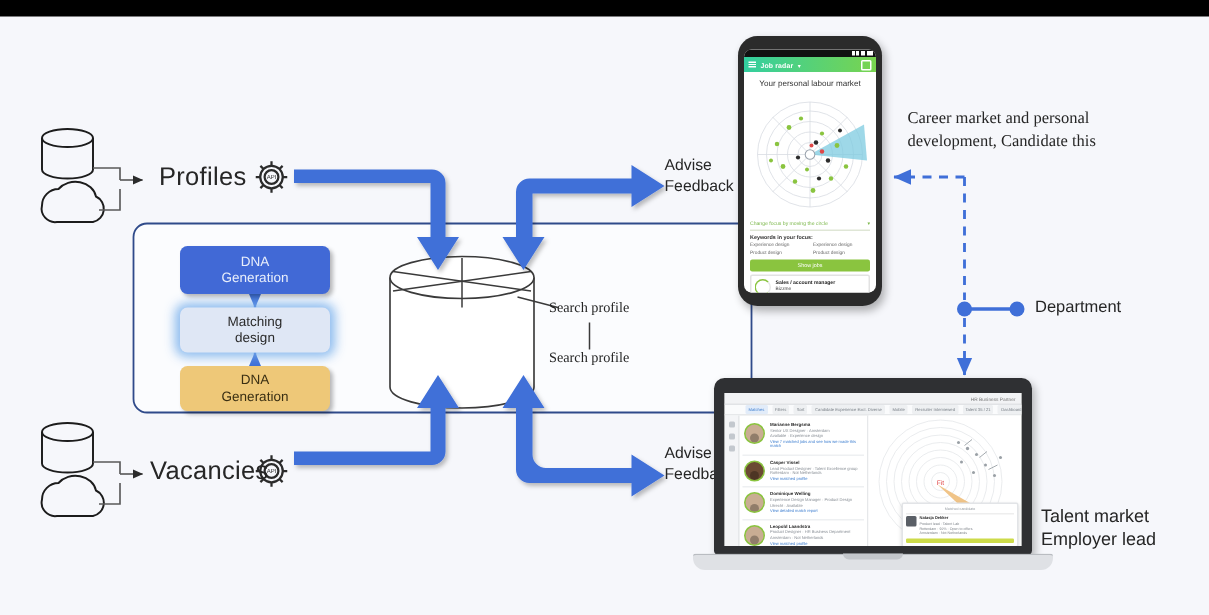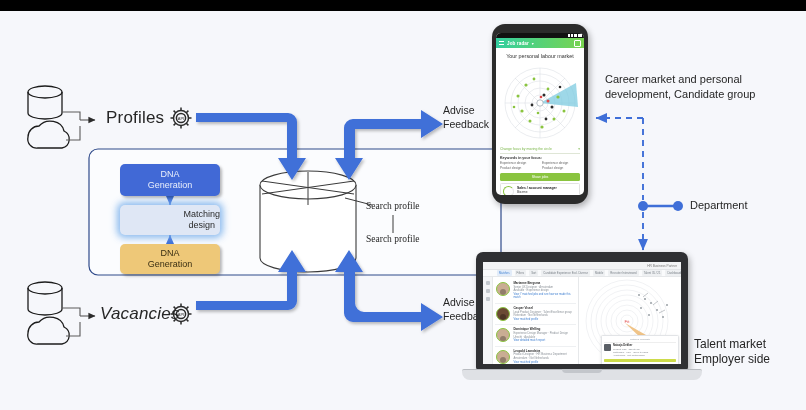--- a/index.html
+++ b/index.html
@@ -217,54 +217,54 @@
           <circle r="4.6"></circle>
           <path d="M0,-10.5 L0,-7.5 M0,7.5 L0,10.5 M-10.5,0 L-7.5,0 M7.5,0 L10.5,0
                    M-7.4,-7.4 L-5.3,-5.3 M5.3,5.3 L7.4,7.4 M7.4,-7.4 L5.3,-5.3 M-5.3,5.3 L-7.4,7.4"></path>
         </g>
         <text x="0" y="1.6" text-anchor="middle" font-size="4" fill="#2b2b2b" font-family="Liberation Sans, sans-serif">API</text>
       </g>
     </g>
   </svg>
 
   <div class="lbl lbl-big" style="left:106px;top:108px;text-align:center;">Profiles</div>
-  <div class="lbl lbl-big" style="left:100px;top:304px;font-style:italic;">Vacancies</div>
+  <div class="lbl lbl-big" style="left:100px;top:304px;">Vacancies</div>
 
   <div class="lbl lbl-sm" style="left:366px;top:200px;">Search profile</div>
   <div class="lbl lbl-sm" style="left:366px;top:233px;">Search profile</div>
 
   <div class="lbl lbl-md" style="left:443px;top:104px;text-align:left;">
     <div>Advise</div>
     <div>Feedback</div>
   </div>
   <div class="lbl lbl-md" style="left:443px;top:296px;text-align:left;">
     <div>Advise</div>
     <div>Feedback</div>
   </div>
 
-  <div class="lbl lbl-md" style="left:605px;top:72px;font-size:11px;line-height:14.5px;">
+  <div class="lbl lbl-md" style="left:605px;top:72px;font-size:11px;line-height:14.5px;font-family:Liberation Serif, serif;">
     <div>Career market and personal</div>
-    <div>development, Candidate group</div>
+    <div>development, Candidate this</div>
   </div>
 
   <div class="lbl lbl-md" style="left:690px;top:199px;font-size:11px;">Department</div>
 
   <div class="lbl lbl-md" style="left:694px;top:303px;font-size:12px;line-height:14.5px;margin-top:34px;">
     <div>Talent market</div>
-    <div>Employer side</div>
+    <div>Employer lead</div>
   </div>
 
   <div class="engine-box box-dna-top" style="left:120px;top:164px;width:100px;height:32px;">
     <div>
       <div>DNA</div>
       <div>Generation</div>
     </div>
   </div>
 
-  <div class="engine-box box-matching" style="left:120px;top:205px;width:100px;height:30px;justify-content:flex-end;">
+  <div class="engine-box box-matching" style="left:120px;top:205px;width:100px;height:30px;">
     <div>
       <div>Matching</div>
       <div>design</div>
     </div>
   </div>
 
   <div class="engine-box box-dna-bot" style="left:120px;top:244px;width:100px;height:30px;">
     <div>
       <div>DNA</div>
       <div>Generation</div>

